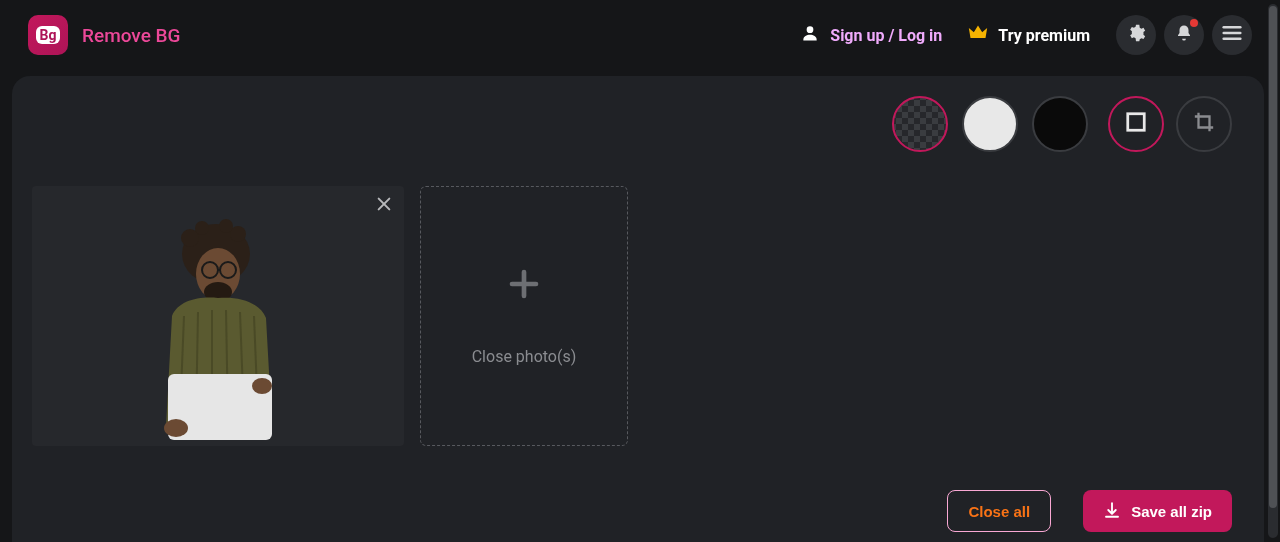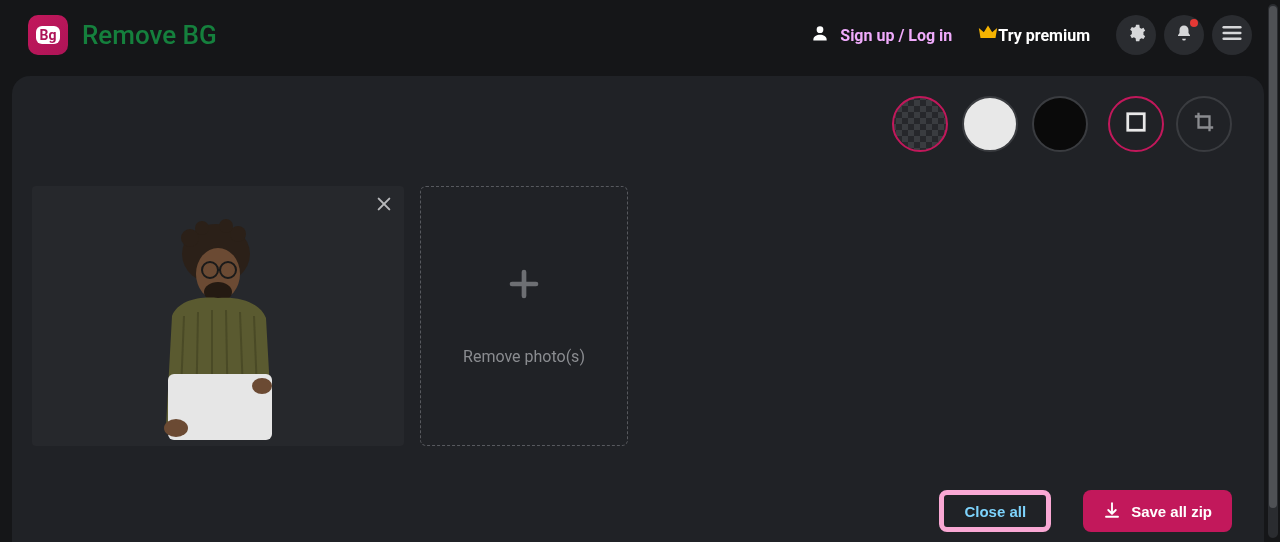--- a/index.html
+++ b/index.html
@@ -36,42 +36,43 @@
   .logo-badge-inner {
     background: #fff;
     color: #ad1457;
     font-weight: 700;
     font-size: 14px;
     border-radius: 6px;
     padding: 2px 4px;
     line-height: 1;
   }
   .app-title {
-    font-size: 26px;
+    font-size: 19px;
     font-weight: 500;
-    color: #15803d;
+    color: #ec4899;
   }
   .header-spacer { flex: 1; }
   .header-actions {
     display: flex;
     align-items: center;
     gap: 26px;
   }
   .signup {
     display: flex;
     align-items: center;
     gap: 10px;
     font-weight: 700;
     font-size: 16px;
     color: #f0abfc;
     cursor: pointer;
   }
   .premium {
     display: flex;
     align-items: center;
+    gap: 10px;
     font-weight: 700;
     font-size: 16px;
     color: #fff;
     cursor: pointer;
   }
   .icon-btn {
     width: 40px;
     height: 40px;
     border-radius: 50%;
     background: #2a2c30;
@@ -202,22 +203,22 @@
     font-weight: 700;
     font-size: 15px;
     display: flex;
     align-items: center;
     gap: 10px;
     cursor: pointer;
     border: none;
   }
   .btn.secondary {
     background: transparent;
-    border: 5px solid #f9a8d4;
-    color: #7dd3fc;
+    border: 1px solid #f9a8d4;
+    color: #f97316;
   }
   .btn.primary {
     background: #c2185b;
     color: #fff;
     margin-left: 20px;
   }
   .scrollbar {
     position: absolute;
     right: 2px;
     top: 4px;
@@ -361,21 +362,21 @@
       </div>
     </div>
 
     <div class="select-card">
       <span class="plus">
         <svg width="32" height="32" viewBox="0 0 24 24" fill="none" stroke="#6d6f73" stroke-width="3.5" stroke-linecap="round">
             <line x1="12" y1="3" x2="12" y2="21"></line>
             <line x1="3" y1="12" x2="21" y2="12"></line>
           </svg>
       </span>
-      <span class="select-label">Remove photo(s)</span>
+      <span class="select-label">Close photo(s)</span>
     </div>
   </div>
 
   <div class="footer-actions">
     <button class="btn secondary">
       <span>Close all</span>
     </button>
     <button class="btn primary">
       <span>
         <svg width="18" height="18" viewBox="0 0 24 24" fill="none" stroke="#fff" stroke-width="2.5" stroke-linecap="round" stroke-linejoin="round">

